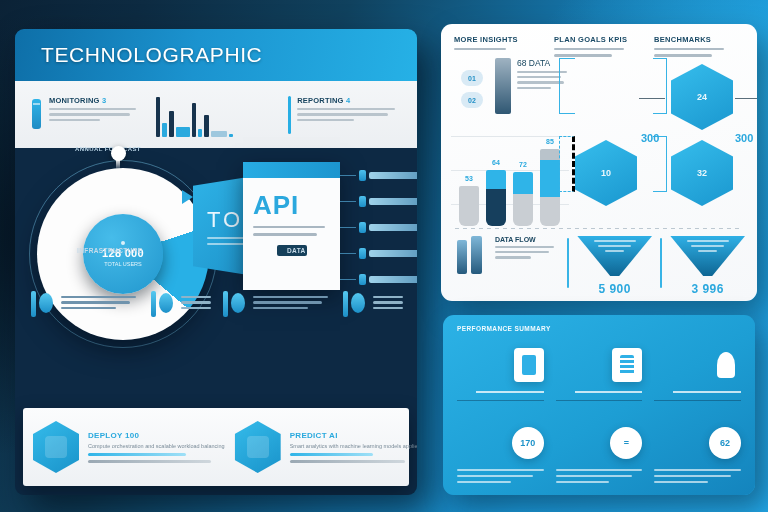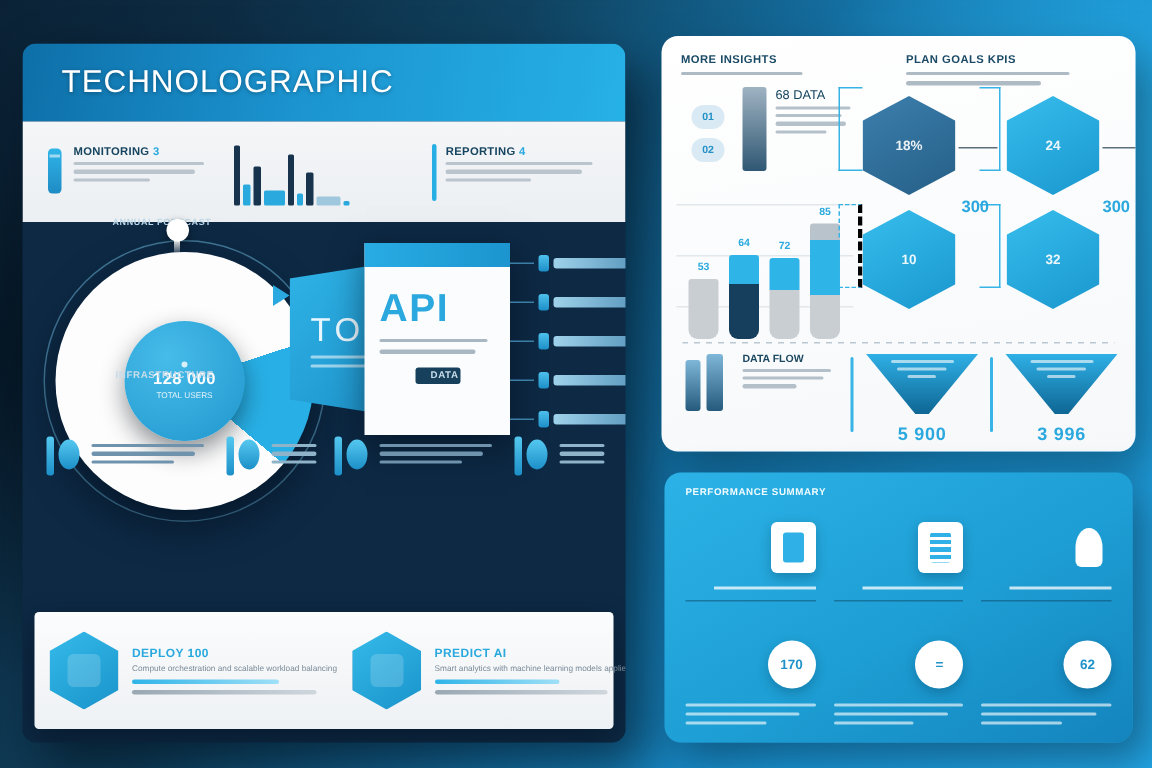--- a/index.html
+++ b/index.html
@@ -519,20 +519,25 @@
   <div class="rt-cols">
     <div class="rt-col">
       <div class="rt-h">MORE INSIGHTS</div>
       <div class="rt-sub a"></div>
     </div>
     <div class="rt-col">
       <div class="rt-h">PLAN GOALS KPIS</div>
       <div class="rt-sub b"></div>
         <div class="rt-sub c"></div>
     </div>
+    <div class="rt-col">
+      <div class="rt-h">BENCHMARKS</div>
+      <div class="rt-sub b"></div>
+        <div class="rt-sub c"></div>
+    </div>
   </div>
 
   <div class="kpi-mini">
     <div class="pill p1">01</div>
     <div class="pill p2">02</div>
   </div>
   <div class="kpi-col"></div>
   <div class="kpi-tx">
     <div class="h">68 DATA</div>
     <div class="l a"></div>
@@ -557,23 +562,20 @@
     <div class="vb" style="height:80%;background:linear-gradient(180deg,#b9c3cb 0 14%,#2fb4e8 14% 62%,#c9ced3 62% 100%)">
         <span class="cap">85</span>
       </div>
   </div>
 
   <div class="hexgrid">
     <div class="brk b1"></div>
     <div class="brk b2"></div>
     <div class="brk b3"></div>
     <div class="brk b4"></div>
-    <div class="hx h1">
-        <span>18%</span>
-      </div>
     <div class="hx h2">
         <span>24</span>
       </div>
     <div class="hx h3">
         <span>10</span>
       </div>
     <div class="hx h4">
         <span>32</span>
       </div>
     <div class="dashline" style="left:64px;top:40px;width:26px"></div>

